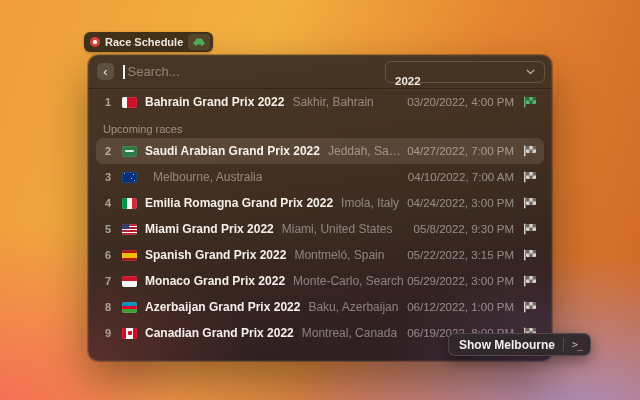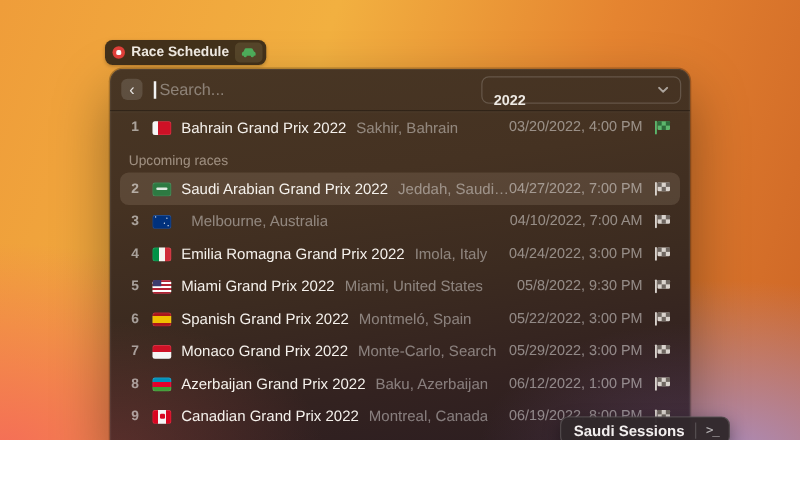--- a/index.html
+++ b/index.html
@@ -1,18 +1,18 @@
 <!DOCTYPE html>
 <html><head>
 <meta charset="utf-8">
 <style>
   html,body{margin:0;padding:0;}
   body{width:640px;height:400px;overflow:hidden;font-family:"Liberation Sans","DejaVu Sans",sans-serif;
        -webkit-font-smoothing:antialiased;}
-  .stage{position:relative;width:640px;height:352px;overflow:hidden;}
+  .stage{position:relative;width:640px;height:400px;overflow:hidden;}
 
   
   .desktop{position:absolute;inset:0;background:
     radial-gradient(78% 72% at 90% 104%, rgba(168,141,196,0.97) 0%, rgba(168,141,196,0) 56%),
     radial-gradient(72% 78% at 0% 102%, rgba(245,108,88,0.97) 0%, rgba(245,108,88,0) 60%),
     radial-gradient(55% 50% at 58% 112%, rgba(196,96,116,0.55) 0%, rgba(196,96,116,0) 62%),
     linear-gradient(108deg,#ef9d3a 0%,#f2b040 36%,#e58430 66%,#cd6526 100%);}
 
   
   .tag{position:absolute;left:84px;top:32px;height:20px;display:flex;align-items:center;gap:5px;
@@ -52,21 +52,21 @@
 
   
   .list{padding:0 8px;}
   .section-title{font-size:11px;line-height:10px;color:rgba(255,243,230,0.48);padding:9px 7px 4px;}
   .row{display:flex;align-items:center;height:26px;padding:0 7px;border-radius:7px;}
   .row.selected{background:rgba(238,217,193,0.13);}
   .num{width:10px;text-align:center;font-size:11px;font-weight:600;color:rgba(255,255,255,0.55);
        margin-right:9px;flex:none;}
   .flag{position:relative;width:15px;height:11px;border-radius:2px;overflow:hidden;flex:none;
         margin-right:8px;box-shadow:inset 0 0 0 0.5px rgba(255,255,255,0.18);}
-  .title{font-size:12px;font-weight:400;color:#f5f1ec;white-space:nowrap;}
+  .title{font-size:12px;font-weight:700;color:#f5f1ec;white-space:nowrap;}
   .subtitle{font-size:12px;color:rgba(255,255,255,0.42);margin-left:8px;white-space:nowrap;
             overflow:hidden;text-overflow:ellipsis;}
   .spacer{flex:1;}
   .datetime{font-size:11.5px;color:rgba(255,255,255,0.46);margin-right:9px;white-space:nowrap;}
   .chk{display:flex;width:14px;height:12px;flex:none;}
 
   
   .ov-canton{position:absolute;left:0;top:0;width:45%;height:50%;background:#3c3b6e;}
   .ov-leaf{position:absolute;left:50%;top:50%;width:4px;height:4px;margin:-2px 0 0 -2px;
            background:#d80621;border-radius:1px;}
@@ -209,21 +209,21 @@
               <rect x="6.33" y="4.50" width="3.34" height="3.5" fill="#6f6761"></rect>
             </svg>
           </span>
   </div>
         <div class="row">
     <span class="num">6</span>
     <span class="flag" style="background: linear-gradient(rgb(170, 21, 27) 0%, rgb(170, 21, 27) 25%, rgb(241, 191, 0) 25%, rgb(241, 191, 0) 75%, rgb(170, 21, 27) 75%, rgb(170, 21, 27) 100%);"></span>
     <span class="title">Spanish Grand Prix 2022</span>
     <span class="subtitle">Montmeló, Spain</span>
     <span class="spacer"></span>
-    <span class="datetime">05/22/2022, 3:00 PM</span>
+    <span class="datetime">05/22/2022, 3:15 PM</span>
     <span class="chk">
             <svg width="14" height="12" viewBox="0 0 14 12">
     <rect x="1" y="0.5" width="1.5" height="11" rx="0.75" fill="#d9d3cd"></rect>
     <rect x="3" y="1" width="10" height="7" rx="1" fill="#d9d3cd"></rect>
               <rect x="3.00" y="1.00" width="3.34" height="3.5" fill="#6f6761"></rect>
               <rect x="9.67" y="1.00" width="3.34" height="3.5" fill="#6f6761"></rect>
               <rect x="6.33" y="4.50" width="3.34" height="3.5" fill="#6f6761"></rect>
             </svg>
           </span>
   </div>
@@ -277,17 +277,17 @@
               <rect x="3.00" y="1.00" width="3.34" height="3.5" fill="#6f6761"></rect>
               <rect x="9.67" y="1.00" width="3.34" height="3.5" fill="#6f6761"></rect>
               <rect x="6.33" y="4.50" width="3.34" height="3.5" fill="#6f6761"></rect>
             </svg>
           </span>
   </div>
       </div>
   </div>
 
   <div class="tooltip">
-    <span class="tt-label">Saudi Sessions</span>
+    <span class="tt-label">Show Melbourne</span>
     <span class="tt-sep"></span>
     <span class="tt-key">&gt;_</span>
   </div>
 </div>
 
 </body></html>

